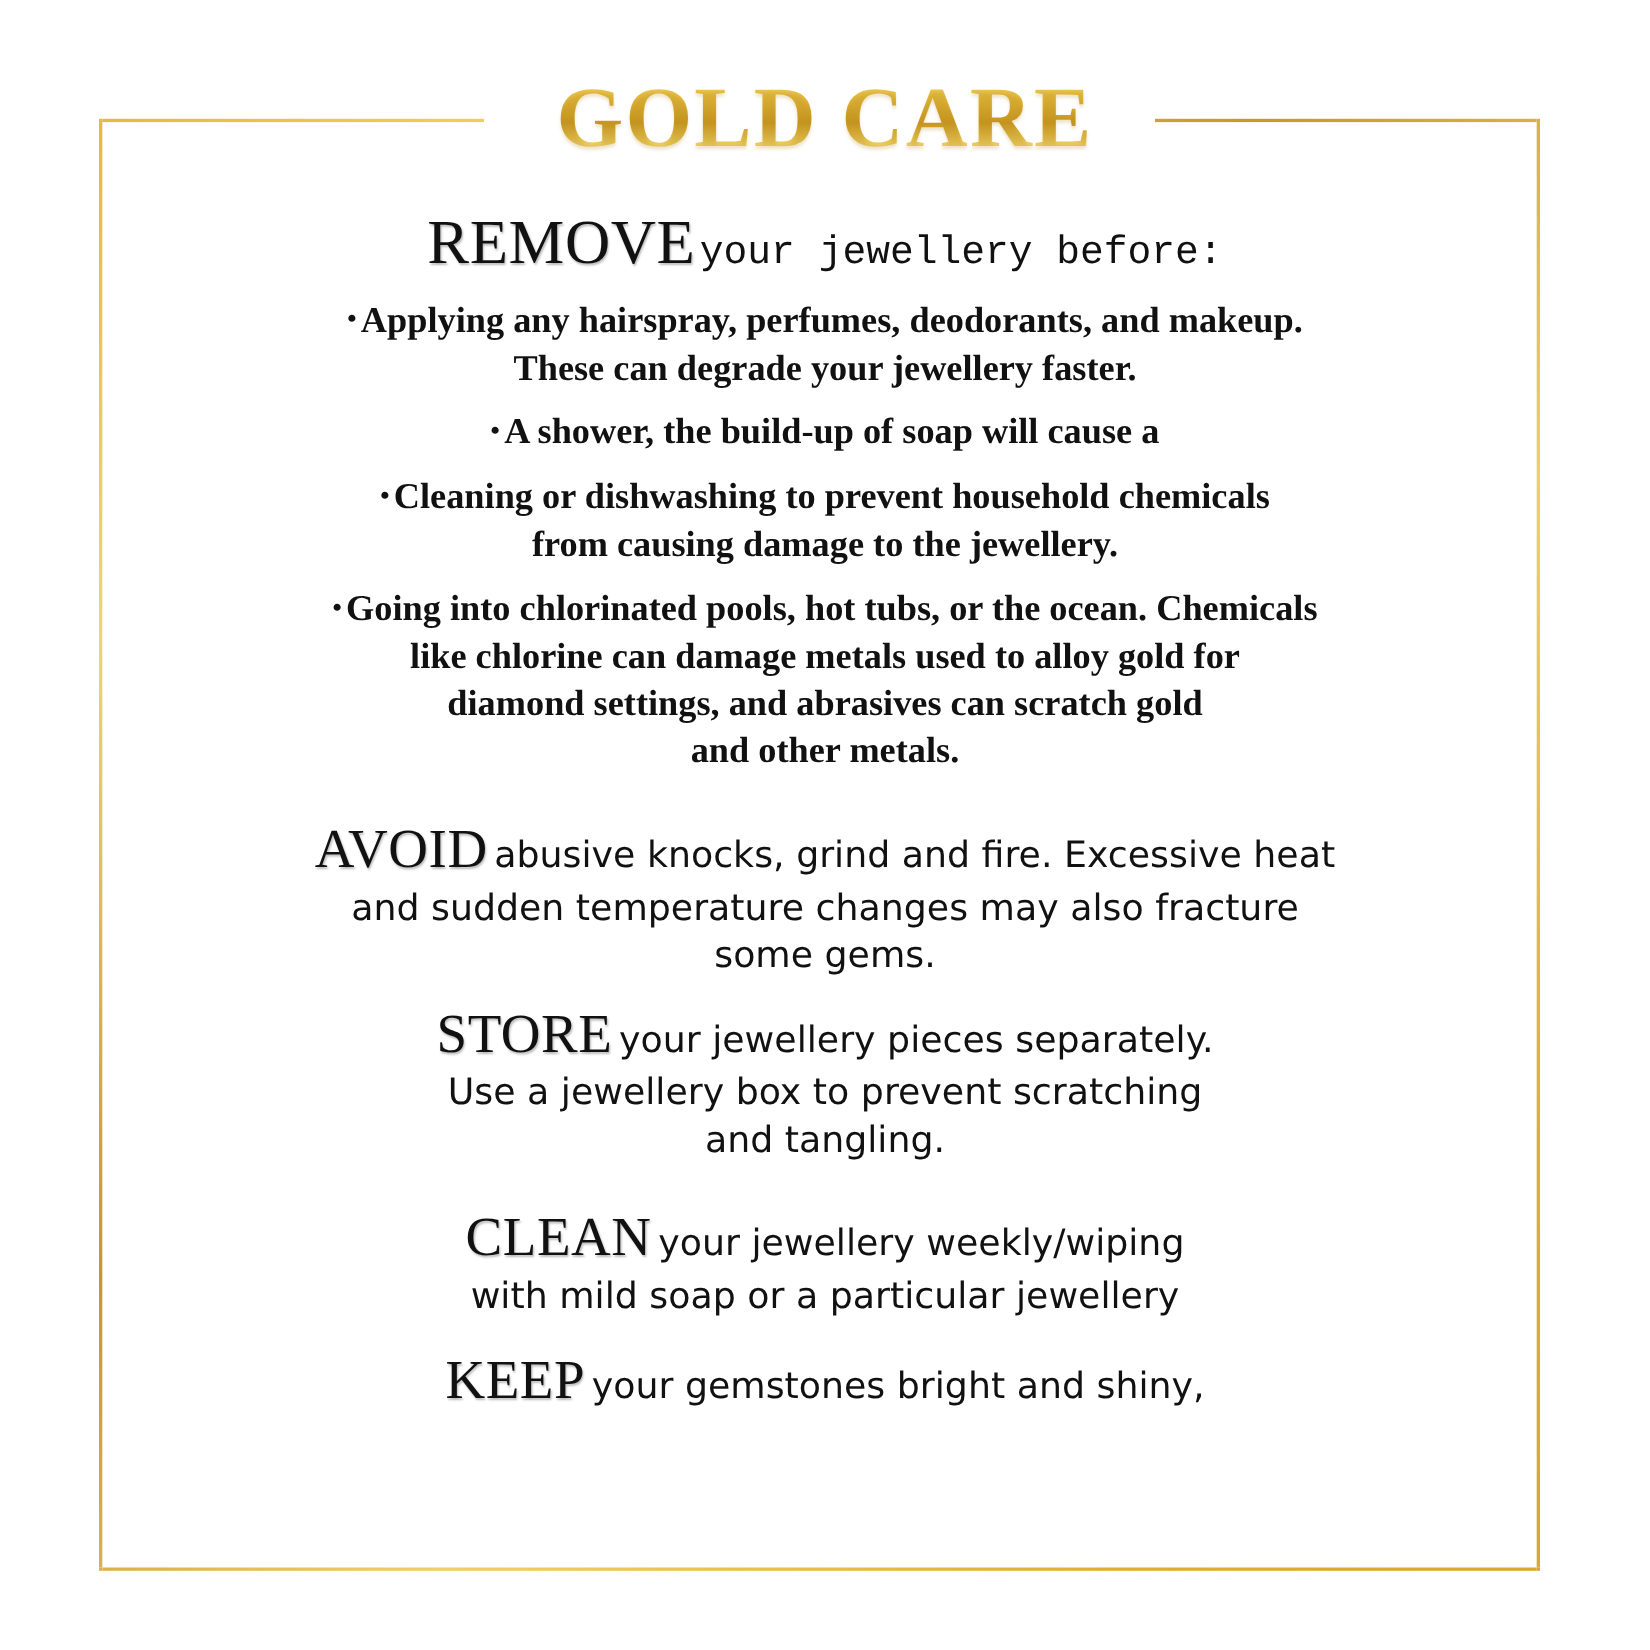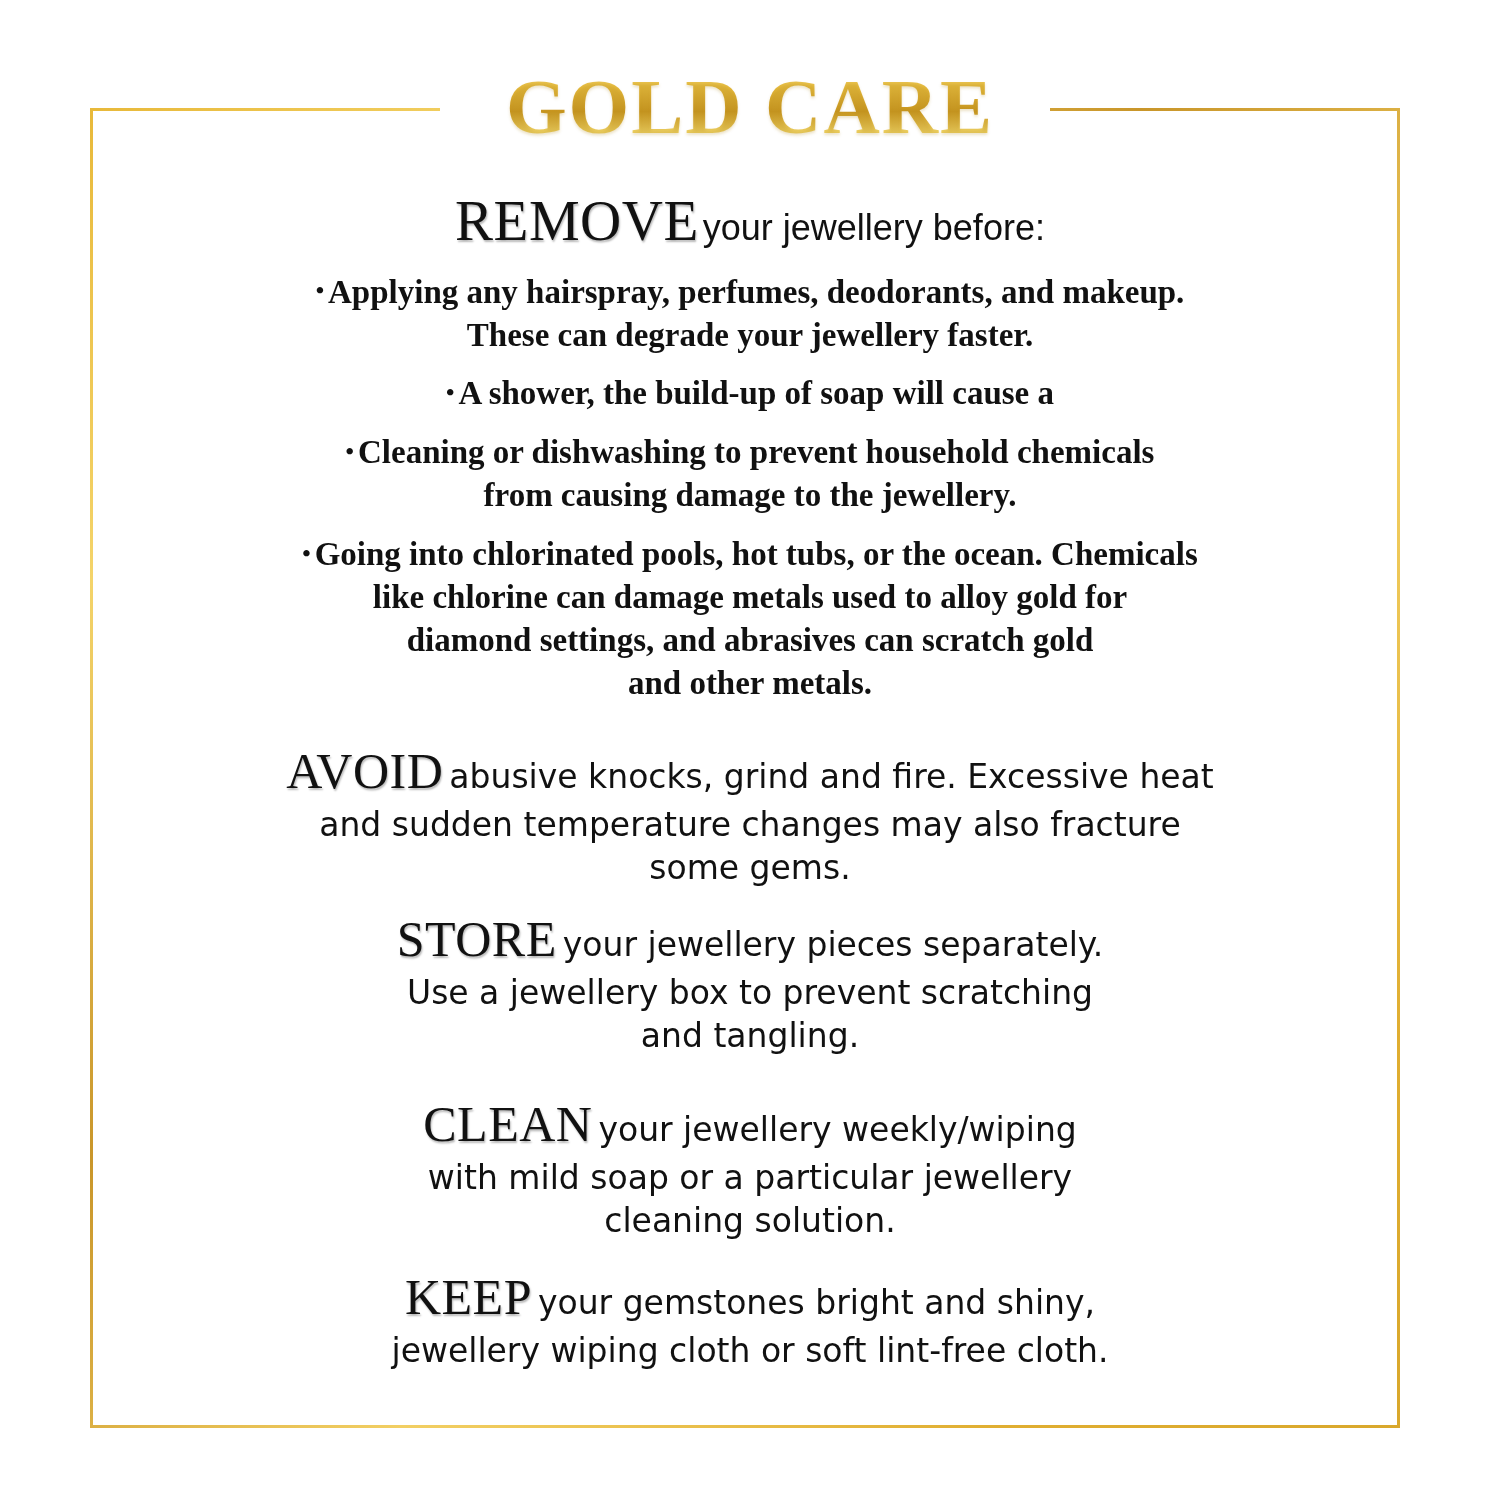--- a/index.html
+++ b/index.html
@@ -80,21 +80,21 @@
     font-size: 57px;
     letter-spacing: 0.5px;
     text-shadow: 1px 2px 2px rgba(0,0,0,0.28);
     vertical-align: baseline;
     margin-top: 48px;
   }
   .kw-sm {
     font-size: 50px;
   }
   .body-sans {
-    font-family: Liberation Sans, sans-serif;
+    font-family: Liberation Mono, monospace;
     font-size: 34px;
   }
   .remove-head .body-sans {
     font-size: 36px;
   }
 
   ul.bullets {
     list-style: none;
     margin: 0;
     padding: 0;
@@ -174,22 +174,20 @@
 
     <div class="section sp-store">
       <span class="kw kw-sm">STORE</span><span>your jewellery pieces separately.</span>
       <span class="ln">Use a jewellery box to prevent scratching</span>
       <span class="ln">and tangling.</span>
     </div>
 
     <div class="section sp-clean">
       <span class="kw kw-sm">CLEAN</span><span>your jewellery weekly/wiping</span>
       <span class="ln">with mild soap or a particular jewellery</span>
-      <span class="ln">cleaning solution.</span>
     </div>
 
     <div class="section sp-keep">
       <span class="kw kw-sm">KEEP</span><span>your gemstones bright and shiny,</span>
-      <span class="ln">jewellery wiping cloth or soft lint-free cloth.</span>
     </div>
 
   </div>
 </div>
 
 </body></html>

